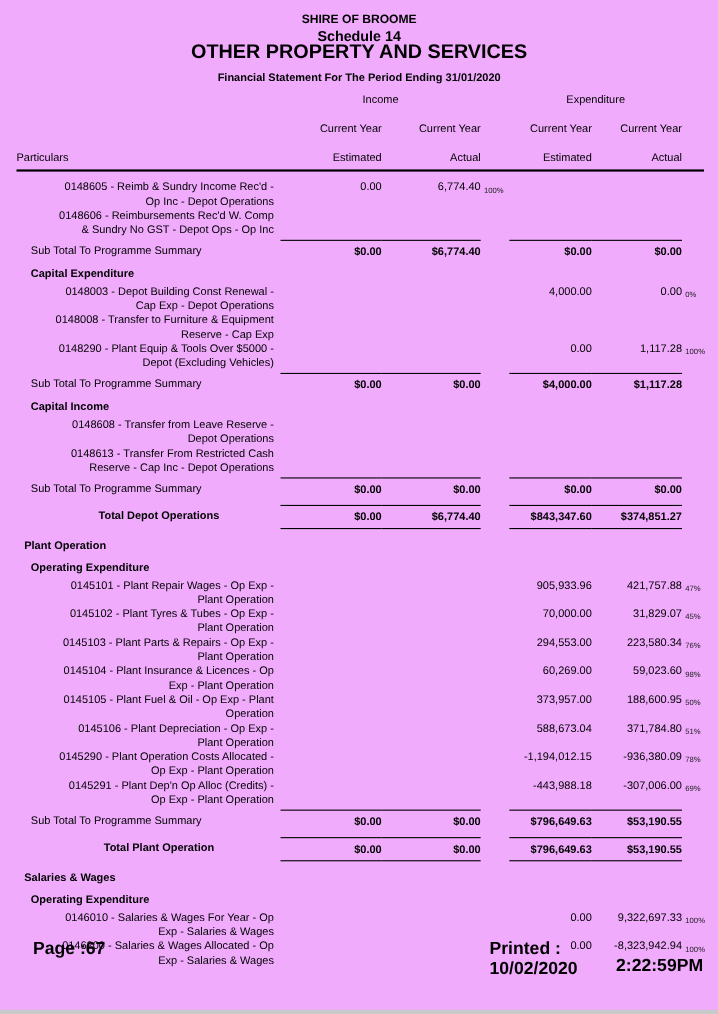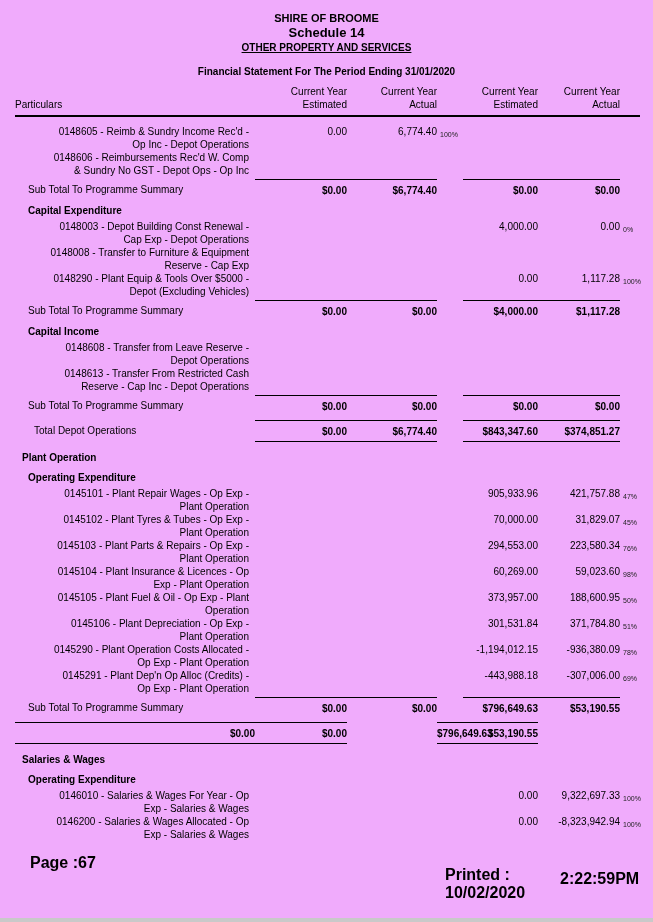--- a/index.html
+++ b/index.html
@@ -8,80 +8,87 @@
     width:653px;height:922px;
     background:#f0abfc;
     font-family:"Liberation Sans", sans-serif;
     color:#000;
     overflow:hidden;
   }
   
   .doc-header{padding-top:12px;text-align:center;line-height:13px;}
   .org-name{font-size:11px;font-weight:bold;}
   .schedule{font-size:13px;font-weight:bold;margin-top:1px;}
-  .doc-title{font-size:10px;font-weight:bold;margin-top:2px;text-decoration:underline;}
+  .doc-title{font-size:18px;font-weight:bold;margin-top:2px;}
   .doc-subtitle{font-size:10px;font-weight:bold;margin-top:11px;}
 
   
   .grid{
     display:grid;
     grid-template-columns:240px 92px 90px 26px 75px 82px 28px;
     width:633px;
   }
   .content{padding-left:15px;padding-right:5px;}
   .num{text-align:right;white-space:nowrap;}
   .pct{font-size:7px;color:#222;padding-left:3px;padding-top:3px;white-space:nowrap;}
 
   
   .colhead{font-size:10px;line-height:12px;margin-top:8px;}
   .colhead .grp{text-align:center;}
-  .colhead-row{margin-top:1px;}
+  .colhead-row{margin-top:14px;}
   .particulars-cell{font-size:10px;align-self:end;}
   .rule-heavy{border-top:2px solid #000;width:625px;margin-top:4px;}
 
   
   .rows{margin-top:8px;height:716px;overflow:hidden;}
   .row{font-size:10px;line-height:13px;}
   .row-account .cell-label{padding-left:35px;padding-right:6px;text-align:right;}
   .row-account{margin-bottom:0px;}
   .row-section{font-weight:bold;margin-top:7px;margin-bottom:3px;}
   .row-section .cell-label{padding-left:13px;}
   .row-group{font-weight:bold;margin-top:9px;margin-bottom:3px;}
   .row-group .cell-label{padding-left:7px;}
   .row-subtotal{margin-top:2px;margin-bottom:3px;}
   .row-subtotal .cell-label{padding-left:13px;padding-top:4px;}
   .row-subtotal .num{font-weight:bold;border-top:1px solid #000;padding-top:4px;}
   .row-total{margin-top:7px;margin-bottom:4px;}
-  .row-total .cell-label{font-weight:normal;padding-left:19px;padding-top:4px;}
+  .row-total .cell-label{font-weight:bold;padding-left:19px;padding-top:4px;text-align:center;}
   .row-total .num{
     font-weight:bold;
     border-top:1px solid #000;border-bottom:1px solid #000;
     padding-top:4px;padding-bottom:3px;
   }
 
   
   .page-footer{position:absolute;top:854px;left:0;width:543px;height:14px;font-size:16px;font-weight:bold;}
   .footer-page{position:absolute;left:30px;top:0;}
-  .footer-printed{position:absolute;left:445px;top:12px;}
+  .footer-printed{position:absolute;left:445px;top:0;}
   .footer-time{position:absolute;left:560px;top:16px;}
   .page-edge{position:absolute;bottom:0;left:0;width:653px;height:4px;background:#c9c9c9;}
 </style>
 </head>
 <body>
 
 <div class="page">
 
   <div class="doc-header">
     <div class="org-name">SHIRE OF BROOME</div>
     <div class="schedule">Schedule 14</div>
     <div class="doc-title">OTHER PROPERTY AND SERVICES</div>
     <div class="doc-subtitle">Financial Statement For The Period Ending 31/01/2020</div>
   </div>
 
   <div class="content colhead">
+    <div class="grid">
+      <div></div>
+      <div class="grp" style="grid-column:2/4">Income</div>
+      <div></div>
+      <div class="grp" style="grid-column:5/7">Expenditure</div>
+      <div></div>
+    </div>
     <div class="grid colhead-row">
       <div></div>
       <div class="num">Current Year</div>
       <div class="num">Current Year</div>
       <div></div>
       <div class="num">Current Year</div>
       <div class="num">Current Year</div>
       <div></div>
     </div>
     <div class="grid colhead-row">
@@ -251,21 +258,21 @@
     <div class="pct"></div>
     <div class="num">373,957.00</div>
     <div class="num">188,600.95</div>
     <div class="pct">50%</div>
   </div>
       <div class="grid row row-account">
     <div class="cell-label">0145106 - Plant Depreciation - Op Exp - Plant Operation</div>
     <div class="num"></div>
     <div class="num"></div>
     <div class="pct"></div>
-    <div class="num">301,531.84</div>
+    <div class="num">588,673.04</div>
     <div class="num">371,784.80</div>
     <div class="pct">51%</div>
   </div>
       <div class="grid row row-account">
     <div class="cell-label">0145290 - Plant Operation Costs Allocated - Op Exp - Plant Operation</div>
     <div class="num"></div>
     <div class="num"></div>
     <div class="pct"></div>
     <div class="num">-1,194,012.15</div>
     <div class="num">-936,380.09</div>
@@ -283,20 +290,21 @@
       <div class="grid row row-subtotal">
     <div class="cell-label">Sub Total To Programme Summary</div>
     <div class="num">$0.00</div>
     <div class="num">$0.00</div>
     <div></div>
     <div class="num">$796,649.63</div>
     <div class="num">$53,190.55</div>
     <div></div>
   </div>
       <div class="grid row row-total">
+    <div class="cell-label">Total Plant Operation</div>
     <div class="num">$0.00</div>
     <div class="num">$0.00</div>
     <div></div>
     <div class="num">$796,649.63</div>
     <div class="num">$53,190.55</div>
     <div></div>
   </div>
       <div class="grid row row-group">
     <div class="cell-label" style="grid-column:1/8">Salaries &amp; Wages</div>
   </div>

